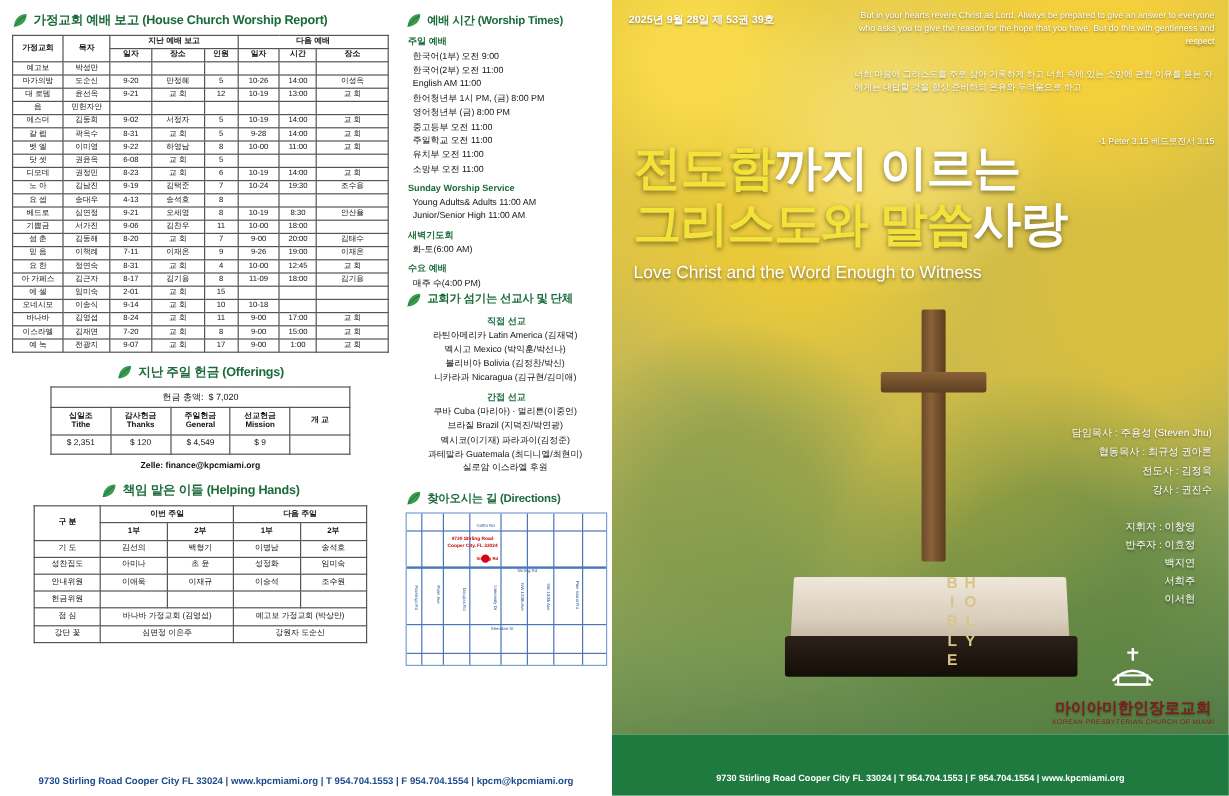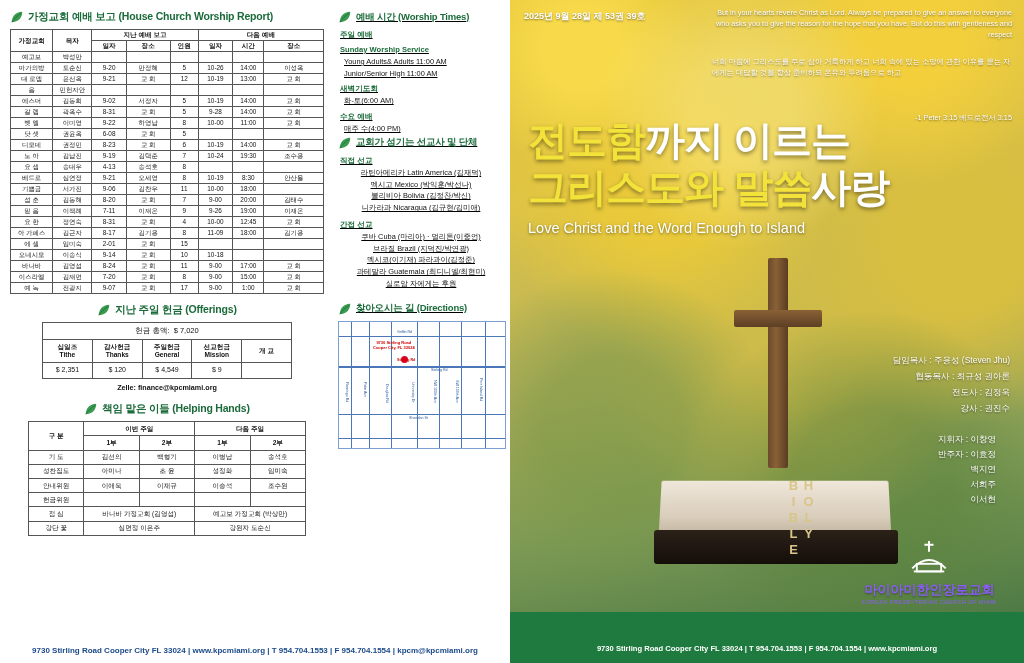--- a/index.html
+++ b/index.html
@@ -8,21 +8,21 @@
     width:1024px; height:663px;
     font-family:"Liberation Sans", sans-serif;
     background:#ffffff;
     overflow:hidden;
     position:relative;
   }
   .page { position:relative; width:1024px; height:663px; }
 
   
   .col-left { position:absolute; left:0; top:0; width:332px; height:663px; padding:10px 8px 0 10px; }
-  .col-mid  { position:absolute; left:332px; top:0; width:178px; height:663px; padding:10px 6px 0 6px;text-decoration:underline; }
+  .col-mid  { position:absolute; left:332px; top:0; width:178px; height:663px; padding:10px 6px 0 6px; }
   .col-right{ position:absolute; left:510px; top:0; width:514px; height:663px; }
 
   .sec-head { display:flex; align-items:center; gap:4px; margin:0 0 5px 0; }
   .sec-head .leaf { width:14px; height:14px; flex:none; }
   .sec-head .t {
     font-size:10.5px; font-weight:bold; color:#1b6b3a; letter-spacing:-0.2px;
     white-space:nowrap;
   }
   .sec-head.small .t { font-size:9.5px; }
 
@@ -46,21 +46,21 @@
   .zelle { font-size:7.2px; text-align:center; color:#111; margin-top:4px; font-weight:bold;}
 
   
   table.hh { table-layout:fixed; font-size:6.6px; }
   table.hh td, table.hh th { padding:2.5px 1px; }
 
   
   .mid-block { font-size:7.4px; color:#111; line-height:1.45; }
   .mid-sub { font-weight:bold; color:#1b6b3a; font-size:7.6px; margin:4px 0 2px 2px; }
   .mid-line { margin:0 0 1px 6px; }
-  .mid-center { text-align:left; }
+  .mid-center { text-align:center; }
   .mid-block.center-list .mid-line { text-align:center; margin-left:0; }
 
   
   .cover { position:absolute; inset:0; overflow:hidden; }
   .sky {
     position:absolute; left:0; top:0; width:514px; height:612px;
     background:
       radial-gradient(circle at 14% 8%, #f7d94a 0 40px, rgba(247,217,74,0) 120px),
       radial-gradient(circle at 78% 6%, #f3cf3c 0 50px, rgba(243,207,60,0) 150px),
       radial-gradient(circle at 30% 30%, #e9c93a 0 60px, rgba(233,201,58,0) 170px),
@@ -115,21 +115,21 @@
   .bible .spine-txt { position:absolute; left:86px; top:26px; width:70px; height:66px;
       color:#d8c58a; font-size:13px; font-weight:bold; letter-spacing:1px;
       writing-mode:vertical-rl; text-orientation:upright; }
   .cross { position:absolute; left:238px; top:258px; width:58px; height:210px; }
   .cross .v { position:absolute; left:20px; top:0; width:20px; height:210px;
       background:linear-gradient(90deg,#6b4a2c,#8a6136 40%,#5a3c22); border-radius:2px; }
   .cross .h { position:absolute; left:-14px; top:52px; width:88px; height:17px;
       background:linear-gradient(180deg,#8a6136,#5d3f24); border-radius:2px; }
 
   .green-strip { position:absolute; left:0; bottom:0; width:514px; height:51px; background:#1f7a3f; }
-  .logo { position:absolute; right:27px; bottom:58px; text-align:center; color:#8b5cf6; }
+  .logo { position:absolute; right:12px; bottom:58px; text-align:center; color:#7f1d1d; }
   .logo .mark { width:46px; height:38px; margin:0 auto; }
   .logo .ko { font-size:13px; font-weight:bold; margin-top:1px; text-shadow:0 1px 2px rgba(0,0,0,.4);}
   .logo .en { font-size:5.6px; letter-spacing:.4px; }
   .pastor-line { position:absolute; left:0; bottom:28px; width:514px; text-align:center; color:#fff;
      font-size:8px; font-weight:bold; }
   .addr-right { position:absolute; left:0; bottom:10px; width:514px; text-align:center; color:#fff;
      font-size:7.6px; font-weight:bold; }
 
   
   .footer-left { position:absolute; left:0; bottom:8px; width:510px; text-align:center;
@@ -527,20 +527,31 @@
     <div class="sec-head small">
       <svg class="leaf" viewBox="0 0 24 24">
         <path d="M3 21C3 12 9 3 21 3c0 12-9 18-18 18z" fill="#3a9a4f"></path>
         <path d="M3 21C7 15 13 9 19 6" stroke="#1b6b3a" stroke-width="1.3" fill="none"></path>
       </svg>
       <span class="t">예배 시간 (Worship Times)</span>
     </div>
 
     <div class="mid-block">
       <div class="mid-sub">주일 예배</div>
+      <div id="times1">
+          <div class="mid-line">한국어(1부) 오전 9:00</div>
+          <div class="mid-line">한국어(2부) 오전 11:00</div>
+          <div class="mid-line">English AM 11:00</div>
+          <div class="mid-line">한어청년부 1시 PM, (금) 8:00 PM</div>
+          <div class="mid-line">영어청년부 (금) 8:00 PM</div>
+          <div class="mid-line">중고등부 오전 11:00</div>
+          <div class="mid-line">주일학교 오전 11:00</div>
+          <div class="mid-line">유치부 오전 11:00</div>
+          <div class="mid-line">소망부  오전 11:00</div>
+        </div>
       <div class="mid-sub">Sunday Worship Service</div>
       <div id="times2">
           <div class="mid-line">Young Adults&amp; Adults  11:00 AM</div>
           <div class="mid-line">Junior/Senior High 11:00 AM</div>
         </div>
       <div class="mid-sub">새벽기도회</div>
       <div id="times3">
           <div class="mid-line">화-토(6:00 AM)</div>
         </div>
       <div class="mid-sub">수요 예배</div>
@@ -564,21 +575,21 @@
           <div class="mid-line">멕시고 Mexico (박익훈/박선나)</div>
           <div class="mid-line">볼리비아 Bolivia (김정찬/박신)</div>
           <div class="mid-line">니카라과 Nicaragua (김규현/김미애)</div>
         </div>
       <div class="mid-sub mid-center" style="margin-top:5px">간접 선교</div>
       <div id="mis2">
           <div class="mid-line">쿠바 Cuba (마리아) · 멀리튼(이중언)</div>
           <div class="mid-line">브라질 Brazil (지덕진/박연광)</div>
           <div class="mid-line">멕시코(이기재) 파라과이(김정준)</div>
           <div class="mid-line">과테말라 Guatemala (최디니엘/최현미)</div>
-          <div class="mid-line">실로암 자에게는 후원</div>
+          <div class="mid-line">실로암 이스라엘 후원</div>
         </div>
     </div>
 
     <div class="sec-head small" style="margin-top:12px">
       <svg class="leaf" viewBox="0 0 24 24">
         <path d="M3 21C3 12 9 3 21 3c0 12-9 18-18 18z" fill="#3a9a4f"></path>
         <path d="M3 21C7 15 13 9 19 6" stroke="#1b6b3a" stroke-width="1.3" fill="none"></path>
       </svg>
       <span class="t">찾아오시는 길 (Directions)</span>
     </div>
@@ -630,21 +641,21 @@
       <div class="verse-ko">너희 마음에 그리스도를 주로 삼아 거룩하게 하고 너희 속에 있는 소망에 관한 이유를 묻는 자에게는 대답할 것을 항상 준비하되 온유와 두려움으로 하고</div>
       <div class="verse-ref">-1 Peter 3:15    베드로전서 3:15</div>
 
       <div class="title-wrap">
         <div class="t1">
           <span class="hl">전도함</span><span>까지 이르는</span>
         </div>
         <div class="t2">
           <span class="hl">그리스도와 </span><span class="hl" style="color:#f3e23a">말씀</span><span>사랑</span>
         </div>
-        <div class="t-en">Love Christ and the Word Enough to Island</div>
+        <div class="t-en">Love Christ and the Word Enough to Witness</div>
       </div>
 
       <div class="staff" id="staff-list">
           <div>담임목사 : 주용성 (Steven Jhu)</div>
           <div>협동목사 : 최규성 권아론</div>
           <div>전도사 :     김정욱</div>
           <div>강사 :          권진수</div>
         </div>
       <div class="staff2" id="staff-list2">
           <div>지휘자 : 이창영</div>

